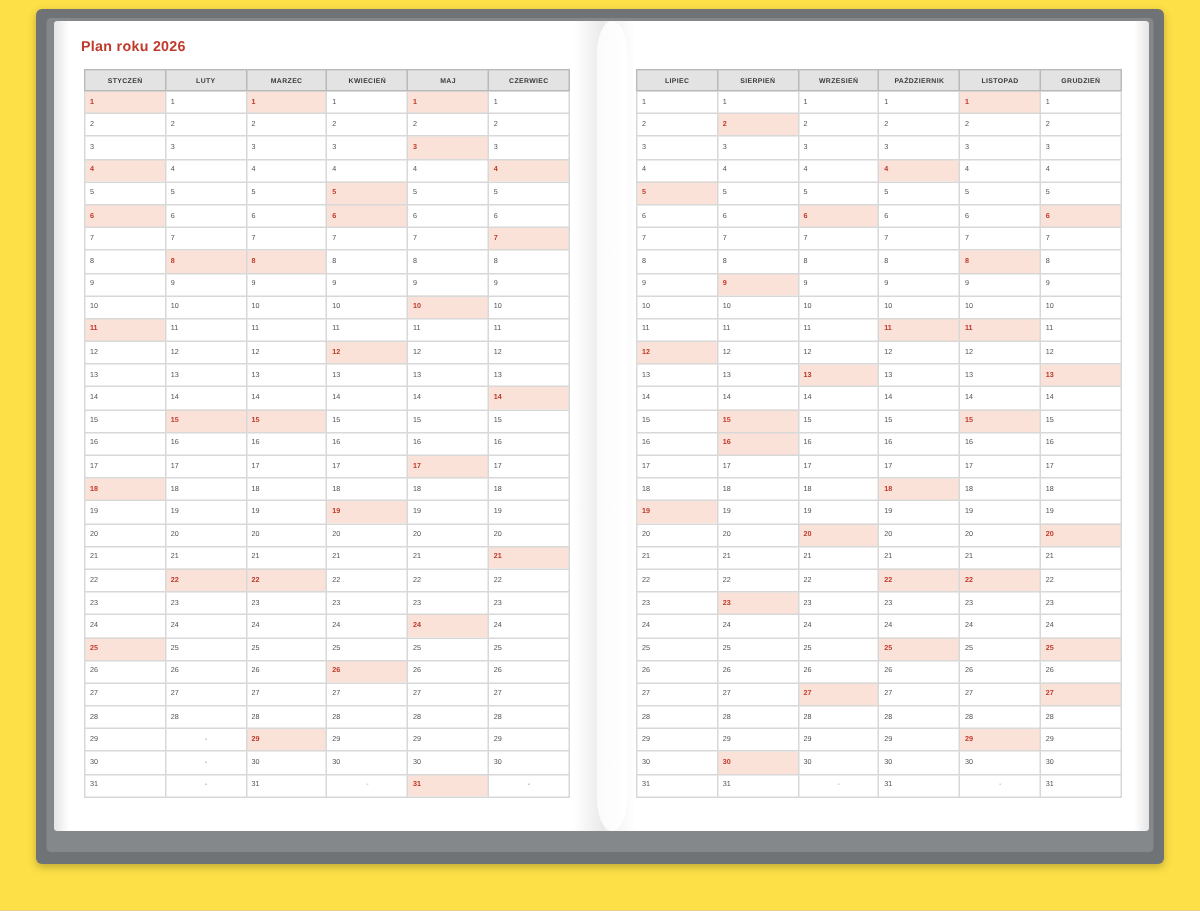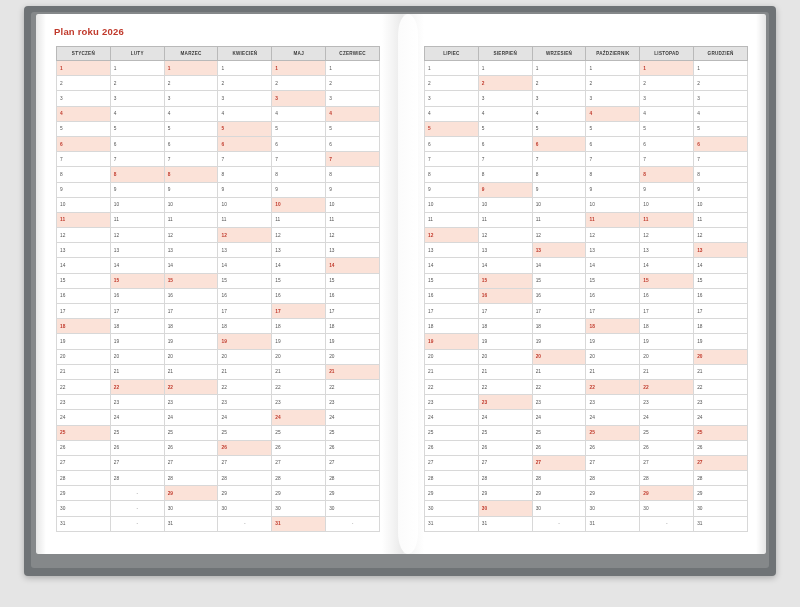--- a/index.html
+++ b/index.html
@@ -3,21 +3,21 @@
 <meta charset="utf-8">
 <style>
   html,body{margin:0;padding:0;}
   body{
     width:800px;height:607px;overflow:hidden;
     background:#ffffff;
     font-family:"Liberation Sans", sans-serif;
   }
   .scene{
     position:relative;width:800px;height:607px;
-    background:#e5e5e5;
+    background:#fde047;
   }
   
   .cover{
     position:absolute;left:24px;top:6px;width:752px;height:570px;
     background:#6f7376;
     border-radius:4px;
     box-shadow:0 2px 6px rgba(0,0,0,.25);
   }
   .cover-inner{
     position:absolute;left:31px;top:12px;width:738px;height:556px;

